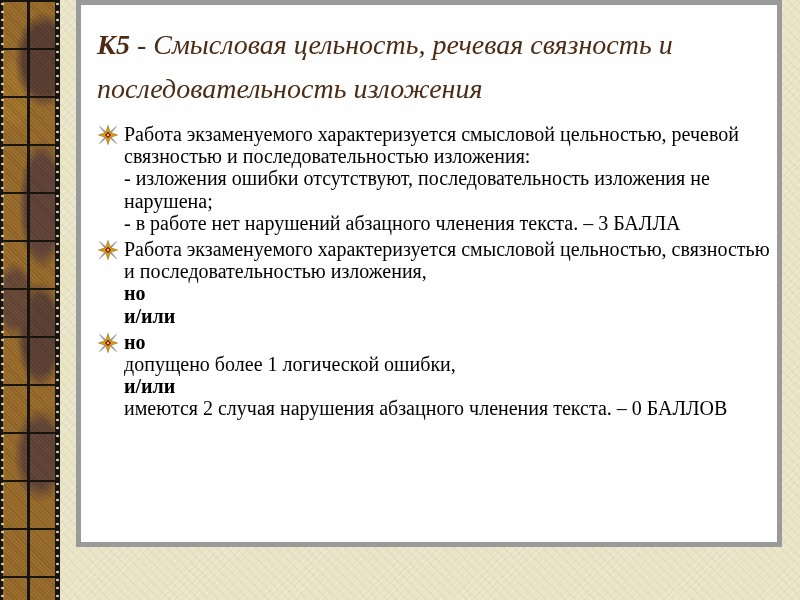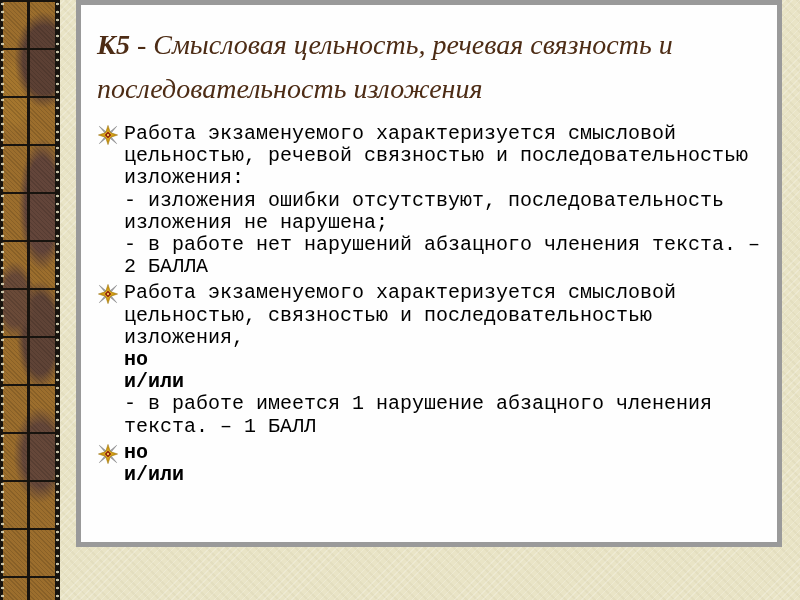--- a/index.html
+++ b/index.html
@@ -46,21 +46,21 @@
   .title {
     margin:8px 0 0 0; color:#4d2c15;
     font-style:italic; font-weight:normal;
     font-size:28px; line-height:44px;
   }
   .title .k5 { font-weight:bold; }
 
   .bullets { margin-top:12px; }
   .bullet { display:flex; align-items:flex-start; margin-bottom:4px; }
   .star-wrap { flex:0 0 27px; padding-top:1px; }
-  .rows { flex:1 1 auto; font-size:20px; line-height:22.2px; color:#000;font-family:Liberation Mono, monospace; }
+  .rows { flex:1 1 auto; font-size:20px; line-height:22.2px; color:#000; }
   .row.bold { font-weight:bold; }
 </style>
 </head>
 <body>
 
 <div class="filmstrip"></div>
 
 <div class="card">
 
   <h1 class="title"><span class="k5">К5</span><span> - Смысловая цельность, речевая связность и последовательность изложения</span></h1>
@@ -82,21 +82,21 @@
             <polygon points="22.5,12 14.6,14.6 12,12 14.6,9.4"></polygon>
             <polygon points="1.5,12 9.4,14.6 12,12 9.4,9.4"></polygon>
           </g>
           <polygon points="12,7.6 16.4,12 12,16.4 7.6,12" fill="#8c1706" stroke="#d8a928" stroke-width="1.2"></polygon>
           <circle cx="12" cy="12" r="1.3" fill="#e8c558"></circle>
         </svg>
       </span>
       <div class="rows">
         <div class="row">Работа экзаменуемого характеризуется смысловой цельностью, речевой связностью и последовательностью изложения:</div>
         <div class="row">- изложения ошибки отсутствуют, последовательность изложения не нарушена;</div>
-        <div class="row">- в работе нет нарушений абзацного членения текста. – 2 БАЛЛА</div>
+        <div class="row">- в работе нет нарушений абзацного членения текста. – 3 БАЛЛА</div>
       </div>
     </div>
 
     <div class="bullet">
       <span class="star-wrap">
         <svg width="22" height="22" viewBox="0 0 24 24" aria-hidden="true">
           <g fill="#a6a6ac" stroke="#60605e" stroke-width="0.4">
             <polygon points="12,12 14.8,8 21.5,2.5 16,9.2"></polygon>
             <polygon points="12,12 9.2,8 2.5,2.5 8,9.2"></polygon>
             <polygon points="12,12 16,14.8 21.5,21.5 14.8,16"></polygon>
@@ -109,21 +109,20 @@
             <polygon points="1.5,12 9.4,14.6 12,12 9.4,9.4"></polygon>
           </g>
           <polygon points="12,7.6 16.4,12 12,16.4 7.6,12" fill="#8c1706" stroke="#d8a928" stroke-width="1.2"></polygon>
           <circle cx="12" cy="12" r="1.3" fill="#e8c558"></circle>
         </svg>
       </span>
       <div class="rows">
         <div class="row">Работа экзаменуемого характеризуется смысловой цельностью, связностью и последовательностью изложения,</div>
         <div class="row bold">но</div>
         <div class="row bold">и/или</div>
-        <div class="row">- в работе имеется 1 нарушение абзацного членения текста. – 1 БАЛЛ</div>
       </div>
     </div>
 
     <div class="bullet">
       <span class="star-wrap">
         <svg width="22" height="22" viewBox="0 0 24 24" aria-hidden="true">
           <g fill="#a6a6ac" stroke="#60605e" stroke-width="0.4">
             <polygon points="12,12 14.8,8 21.5,2.5 16,9.2"></polygon>
             <polygon points="12,12 9.2,8 2.5,2.5 8,9.2"></polygon>
             <polygon points="12,12 16,14.8 21.5,21.5 14.8,16"></polygon>
@@ -134,18 +133,20 @@
             <polygon points="12,22.5 14.6,14.6 12,12 9.4,14.6"></polygon>
             <polygon points="22.5,12 14.6,14.6 12,12 14.6,9.4"></polygon>
             <polygon points="1.5,12 9.4,14.6 12,12 9.4,9.4"></polygon>
           </g>
           <polygon points="12,7.6 16.4,12 12,16.4 7.6,12" fill="#8c1706" stroke="#d8a928" stroke-width="1.2"></polygon>
           <circle cx="12" cy="12" r="1.3" fill="#e8c558"></circle>
         </svg>
       </span>
       <div class="rows">
         <div class="row bold">но</div>
+        <div class="row">допущено более 1 логической ошибки,</div>
         <div class="row bold">и/или</div>
+        <div class="row">имеются 2 случая нарушения абзацного членения текста. – 0 БАЛЛОВ</div>
       </div>
     </div>
 
   </div>
 </div>
 
 </body></html>

